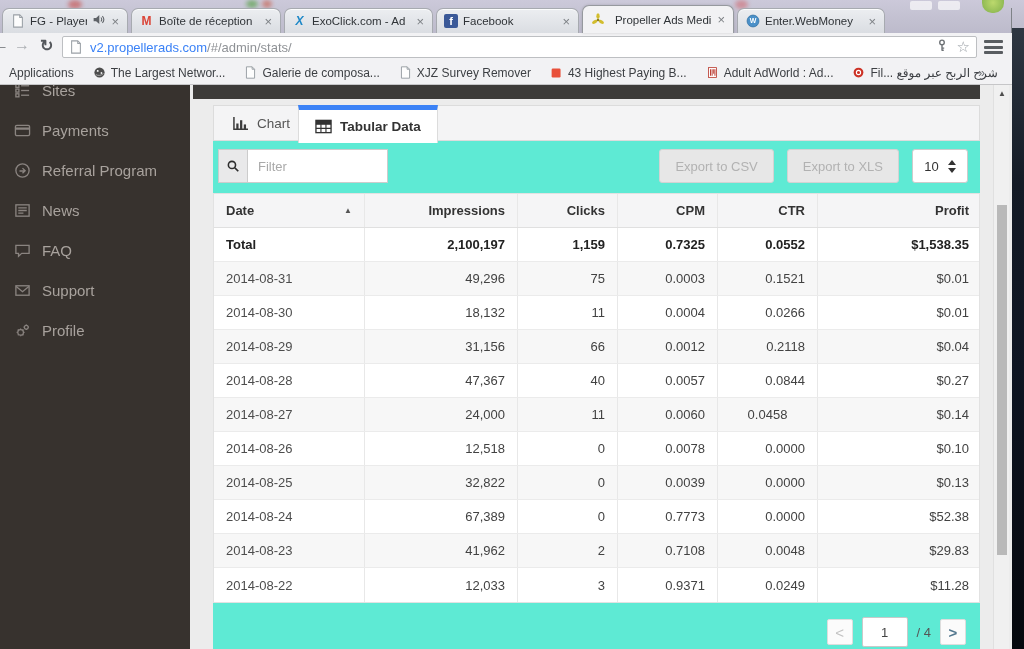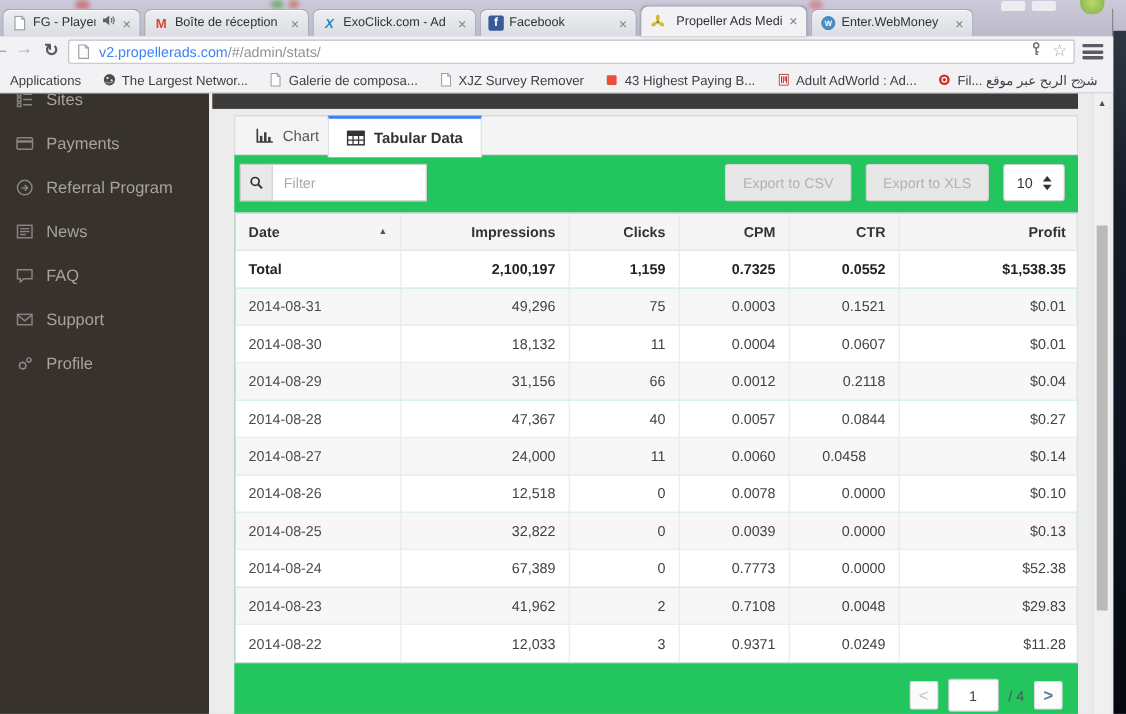--- a/index.html
+++ b/index.html
@@ -64,29 +64,29 @@
   .side-item svg { width:17px; height:17px; flex:0 0 auto; }
 
   .content { position:absolute; left:190px; top:0; width:822px; height:100%; background:#ececec; }
   .darkbar { position:absolute; left:3px; top:0; width:787px; height:14px; background:#3d3b39; }
 
   .pscroll { position:absolute; right:3px; top:0; width:16px; height:100%; background:#f0f0f0;
     border-left:1px solid #e0e0e0; }
   .pscroll .up { position:absolute; top:4px; left:4px; font-size:8px; color:#4e4e4e; }
   .pscroll .thumb { position:absolute; left:3px; top:120px; width:10px; height:350px; background:#b9b9b9; }
 
-  .panel { position:absolute; left:23px; top:20px; width:767px; bottom:0; background:#22c55e; }
+  .panel { position:absolute; left:23px; top:20px; width:767px; bottom:0; background:#5eead4; }
 
   .panel-tabs { position:relative; height:36px; background:#f4f4f5; border:1px solid #dcdcdc; }
   .ptab { position:absolute; top:0; height:35px; display:flex; align-items:center; gap:8px;
     font-size:13.5px; color:#555; padding:0 16px; }
   .ptab svg { width:17px; height:15px; }
   .ptab.chart { left:2px; }
   .ptab.active { top:-1px; height:38px; background:#fff; border:1px solid #dcdcdc; border-bottom:none;
-    border-top:3px solid #3b82f6; font-weight:bold; color:#333; z-index:2; }
+    border-top:5px solid #3b82f6; font-weight:bold; color:#333; z-index:2; }
   .ptab.tabular { left:84px; }
 
   .filter-row { position:relative; height:52px; }
   .search-group { position:absolute; left:5px; top:8px; display:flex; height:34px; }
   .search-addon { width:30px; background:#e9e9ea; border:1px solid #cccccc; display:flex;
     align-items:center; justify-content:center; }
   .search-addon svg { width:14px; height:14px; }
   .search-input { width:140px; height:34px; border:1px solid #ccc; border-left:none; outline:none;
     padding:0 10px; font-size:13px; color:#333; font-family:"Liberation Sans",sans-serif; }
   .search-input::placeholder { color:#a9a9a9; }
@@ -481,21 +481,21 @@
               <div class="tcell num" style="width: 153px; flex: 0 0 153px;">
                 <span>18,132</span>
               </div>
               <div class="tcell num" style="width: 100px; flex: 0 0 100px;">
                 <span>11</span>
               </div>
               <div class="tcell num" style="width: 100px; flex: 0 0 100px;">
                 <span>0.0004</span>
               </div>
               <div class="tcell num" style="width: 100px; flex: 0 0 100px;">
-                <span>0.0607</span>
+                <span>0.0266</span>
               </div>
               <div class="tcell num" style="width: 164px; flex: 0 0 164px;">
                 <span>$0.01</span>
               </div>
             </div>
             <div class="trow stripe">
               <div class="tcell" style="width: 150px; flex: 0 0 150px;">
                 <span>2014-08-29</span>
               </div>
               <div class="tcell num" style="width: 153px; flex: 0 0 153px;">

